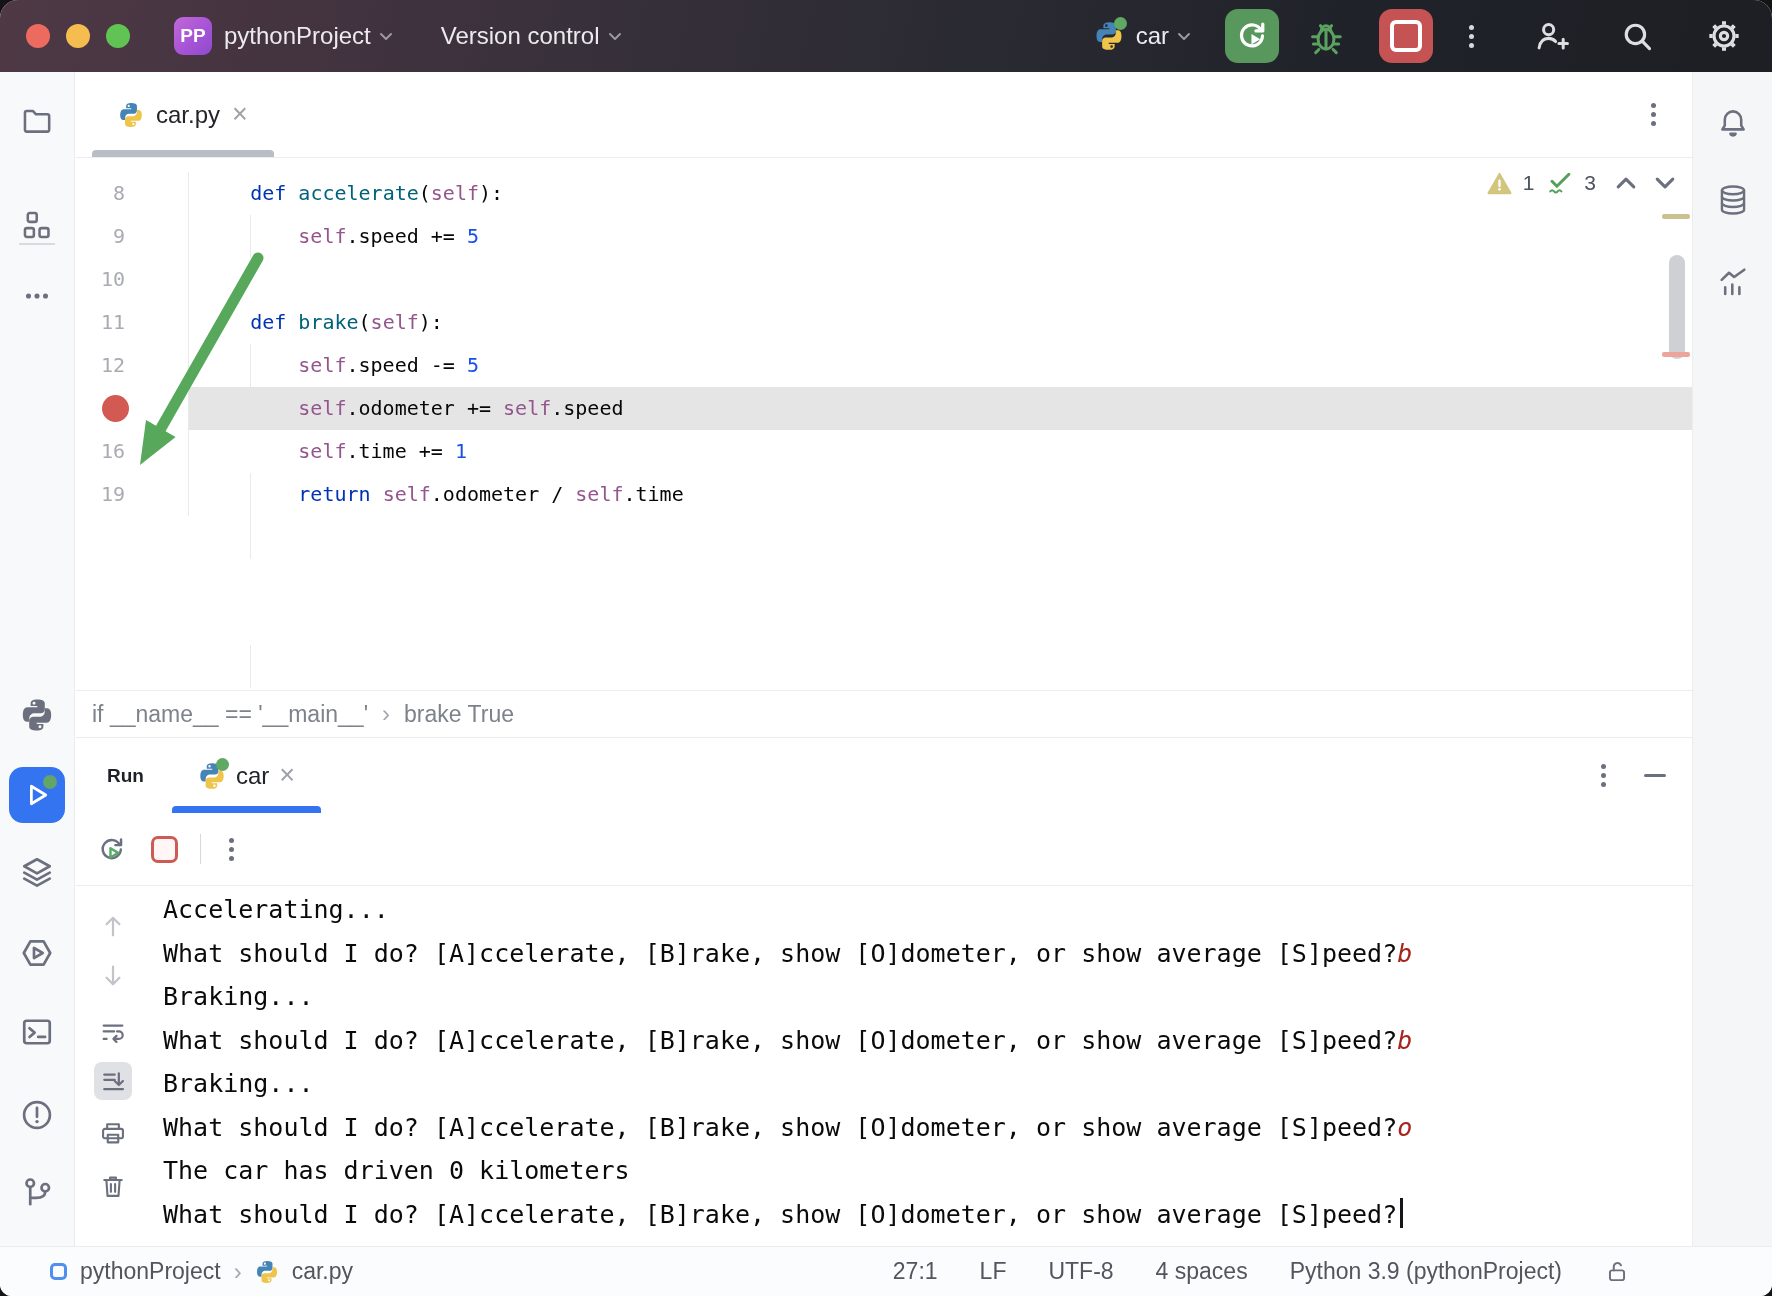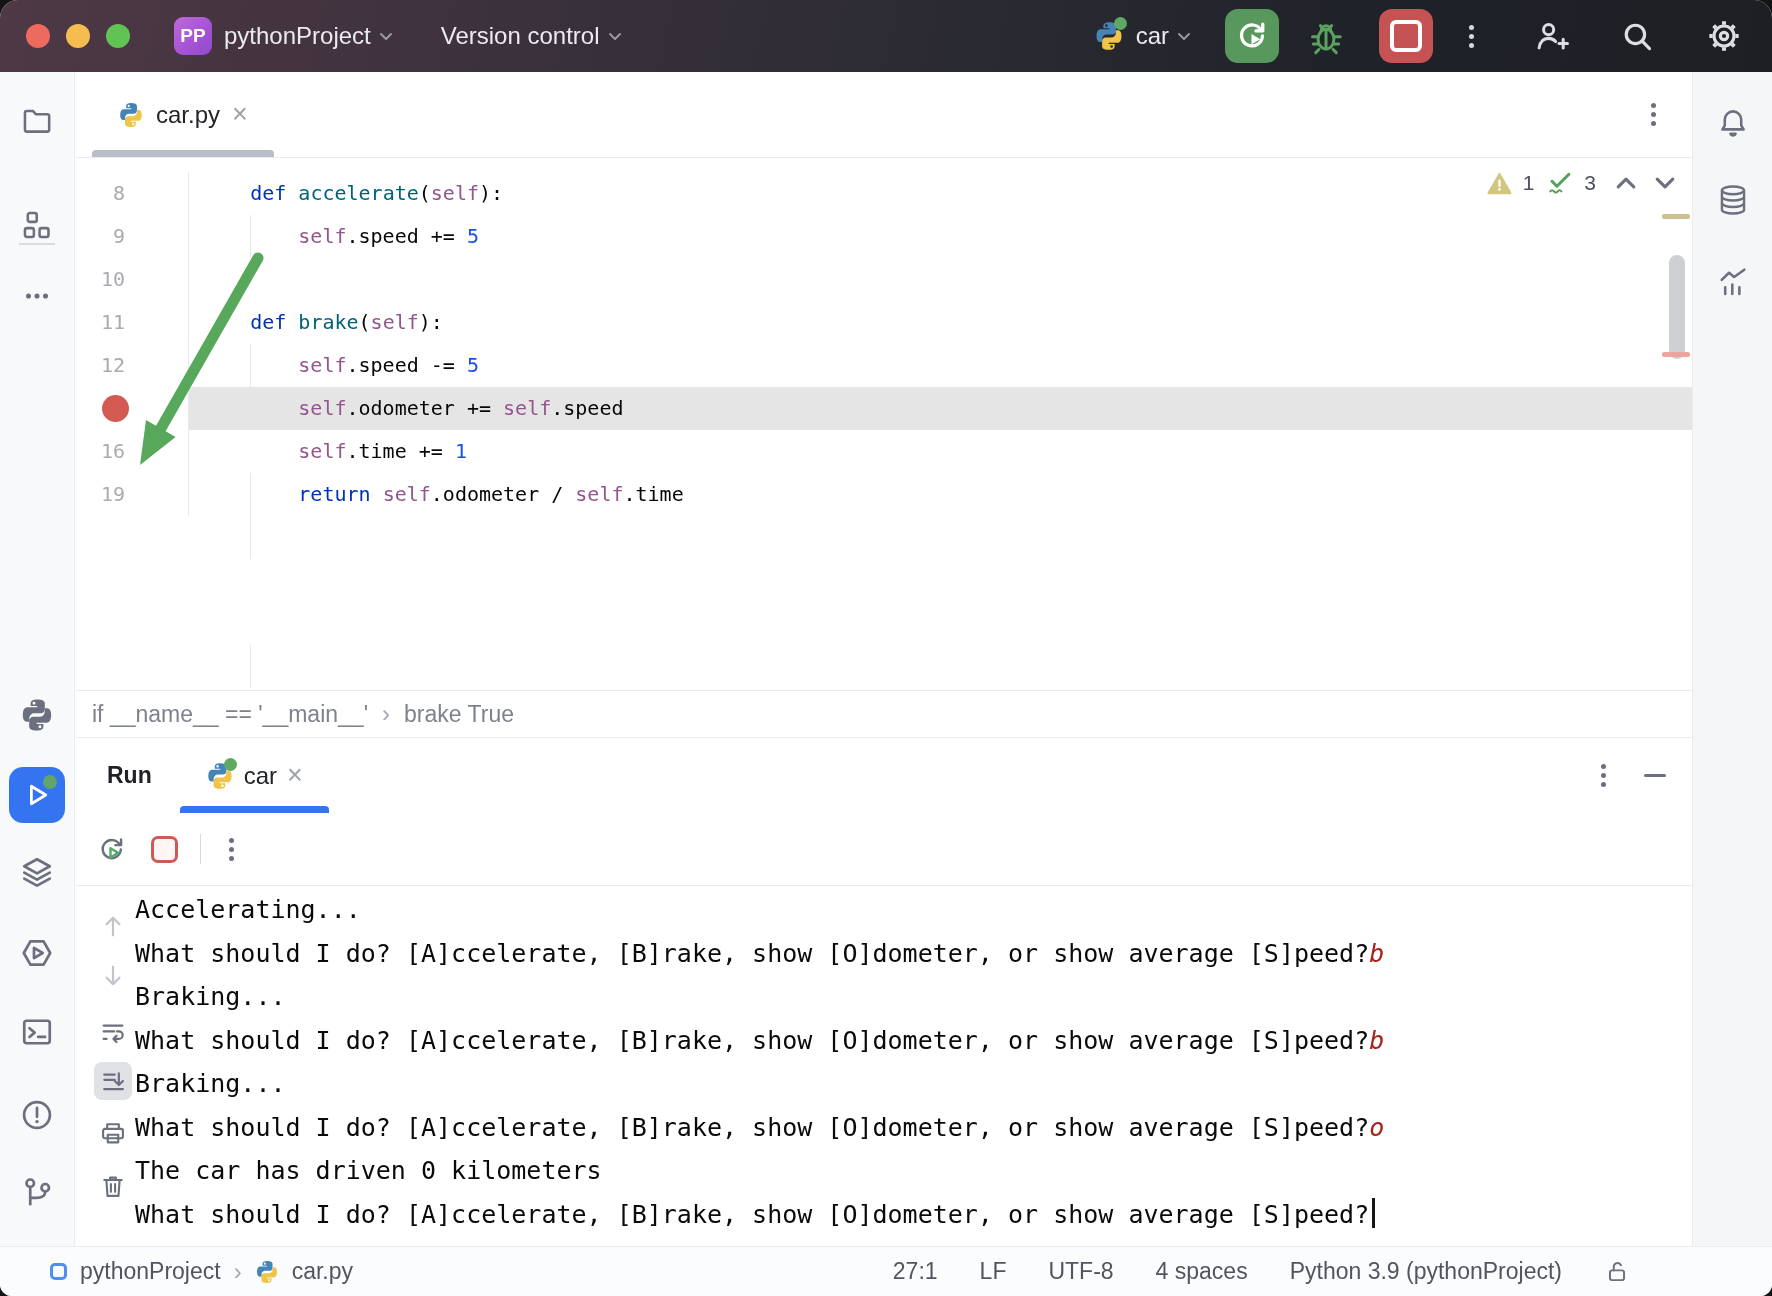--- a/index.html
+++ b/index.html
@@ -63,40 +63,40 @@
   .mark-red{top:194px;background:#EDA49D;}
   .scroll-thumb{position:absolute;right:7px;top:97px;width:16px;height:104px;border-radius:8px;background:#C6C8CD;opacity:.85;}
   .arrow-overlay{position:absolute;left:100px;top:230px;width:210px;height:270px;z-index:40;pointer-events:none;}
   
   .breadcrumbs{position:absolute;left:76px;top:690px;width:1616px;height:48px;box-sizing:border-box;
     border-top:1px solid #EBECF0;border-bottom:1px solid #EBECF0;display:flex;align-items:center;
     padding-left:16px;gap:14px;font-size:23px;color:#7D828B;background:#fff;}
   .bc-sep{color:#A4A8AF;font-size:24px;}
   
   .run-header{position:absolute;left:76px;top:738px;width:1616px;height:75px;display:flex;align-items:center;background:#fff;}
-  .run-title{font-size:23px;font-weight:bold;color:#1F2126;margin-left:31px;}
+  .run-title{font-size:19px;font-weight:bold;color:#1F2126;margin-left:31px;}
   .rtab{position:relative;height:100%;display:flex;align-items:center;gap:10px;padding:0 26px;margin-left:28px;}
   .rtab-label{font-size:24px;color:#222429;}
   .rtab-underline{position:absolute;left:0;right:0;bottom:0;height:7px;border-radius:4px 4px 0 0;background:#3574F0;}
   .run-header-controls{position:absolute;right:26px;top:0;height:100%;display:flex;align-items:center;gap:38px;}
   .hide-dash{width:22px;height:3px;background:#6C707E;border-radius:2px;}
   .vdots-g{width:5px;height:5px;border-radius:50%;background:#6C707E;box-shadow:0 -9px 0 #6C707E,0 9px 0 #6C707E;}
   .run-toolbar{position:absolute;left:76px;top:813px;width:1616px;height:73px;box-sizing:border-box;
     border-bottom:1px solid #EBECF0;display:flex;align-items:center;padding-left:20px;background:#fff;}
   .rt-stop{width:27px;height:27px;border:3px solid #CE5A56;background:#FFF6F5;border-radius:7px;box-sizing:border-box;}
   .rt-div{width:1px;height:30px;background:#D6D8DC;margin:0 18px 0 22px;}
   .rt-gap{margin-left:24px;}
   
   .console{position:absolute;left:76px;top:886px;width:1616px;height:360px;background:#fff;overflow:hidden;}
   .console-gutter{position:absolute;left:0;top:0;width:66px;height:100%;}
   .cg-item{position:absolute;left:18px;width:38px;height:38px;display:flex;align-items:center;justify-content:center;border-radius:8px;}
   .cg-sel{background:#DFE1E5;}
   #console-lines{padding-top:2px;}
   .c-line{margin:0;font-family:"DejaVu Sans Mono",monospace;font-size:25px;line-height:43.5px;
-    padding-left:59px;white-space:pre;color:#0A0A0B;}
+    padding-left:87px;white-space:pre;color:#0A0A0B;}
   .ci{color:#A7231D;font-style:italic;}
   .caret-bar{display:inline-block;width:3px;height:30px;background:#15161A;vertical-align:-5px;margin-left:3px;}
   
   .statusbar{position:absolute;left:0;top:1246px;width:1772px;height:50px;box-sizing:border-box;
     border-top:1px solid #EBECF0;background:#FBFCFD;display:flex;align-items:center;
     font-size:23px;color:#51555E;padding:0 142px 0 50px;}
   .st-left{display:flex;align-items:center;gap:13px;}
   .st-sq{width:17px;height:17px;border:3px solid #4E8FF0;border-radius:5px;box-sizing:border-box;}
   .st-right{margin-left:auto;display:flex;align-items:center;gap:42px;}
   svg{display:block;}

